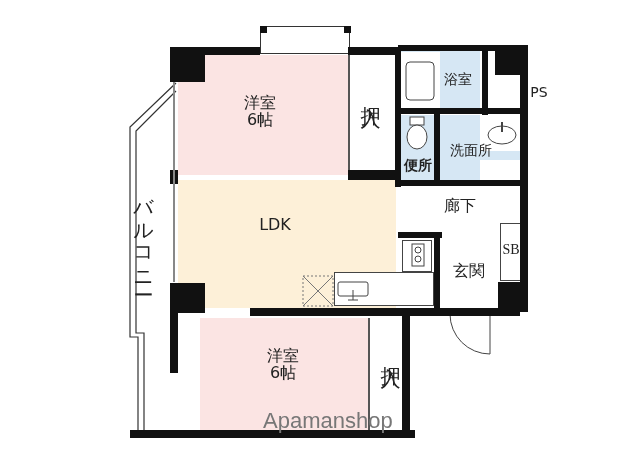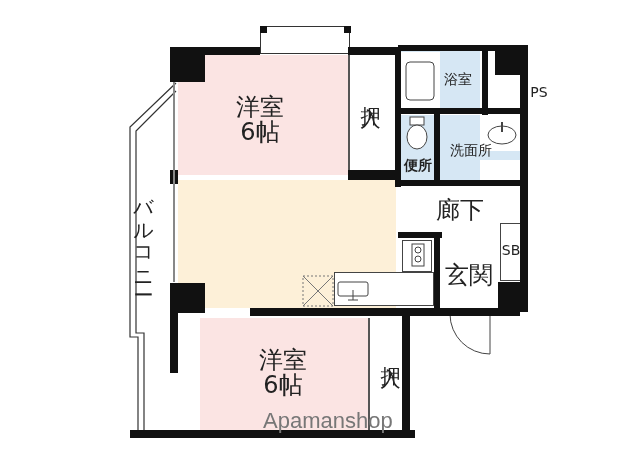--- a/index.html
+++ b/index.html
@@ -4,21 +4,21 @@
 <style>
   html,body{margin:0;padding:0;background:#ffffff;}
   body{width:640px;height:469px;position:relative;overflow:hidden;font-family:"DejaVu Sans","Liberation Sans",sans-serif;}
   .abs{position:absolute;}
   .wall{position:absolute;background:#111;}
   .room{position:absolute;}
   .pink{background:#fbe4e3;}
   .cream{background:#fdf0d8;}
   .blue{background:#d6e7f4;}
   .white{background:#fff;}
-  .label{position:absolute;color:#222;text-align:center;line-height:1.05;font-size:24px;}
+  .label{position:absolute;color:#222;text-align:center;line-height:1.05;font-size:16px;}
   .small{font-size:14px;}
   .vert{writing-mode:vertical-rl;text-orientation:upright;font-size:20px;letter-spacing:2px;}
   .thin{position:absolute;background:#555;}
   .outline{position:absolute;border:1px solid #444;box-sizing:border-box;}
   .watermark{position:absolute;color:#777;font-size:22px;font-family:"Liberation Sans",sans-serif;}
 </style>
 </head>
 <body>
 
 <svg class="abs" style="left:120px;top:75px;" width="60" height="360">
@@ -37,20 +37,21 @@
   <div>6帖</div>
 </div>
 
 <div class="room white" style="left:350px;top:55px;width:40px;height:120px;"></div>
 <div class="thin" style="left:348px;top:55px;width:2px;height:120px;"></div>
 <div class="label vert" style="left:360px;top:90px;">押入</div>
 
 <div class="room cream" style="left:178px;top:180px;width:218px;height:128px;"></div>
 <div class="room cream" style="left:396px;top:180px;width:0px;height:60px;"></div>
 <div class="label" style="left:235px;top:217px;width:80px;">
+  <div>LDK</div>
 </div>
 
 <svg class="abs" style="left:302px;top:275px;" width="32" height="32">
   <rect x="1" y="1" width="30" height="30" fill="none" stroke="#777" stroke-dasharray="2,2"></rect>
   <line x1="1" y1="1" x2="31" y2="31" stroke="#777"></line>
   <line x1="31" y1="1" x2="1" y2="31" stroke="#777"></line>
 </svg>
 
 <div class="outline" style="left:334px;top:272px;width:100px;height:34px;background:#fff;"></div>
 <svg class="abs" style="left:336px;top:280px;" width="36" height="22">
@@ -102,21 +103,21 @@
 <div class="room white" style="left:480px;top:160px;width:41px;height:20px;"></div>
 <div class="label small" style="left:446px;top:143px;width:50px;">洗面所</div>
 
 <div class="room white" style="left:398px;top:188px;width:123px;height:42px;"></div>
 <div class="label" style="left:430px;top:198px;width:60px;">廊下</div>
 
 <div class="room white" style="left:440px;top:240px;width:60px;height:68px;"></div>
 <div class="label" style="left:440px;top:263px;width:58px;">玄関</div>
 
 <div class="outline" style="left:500px;top:223px;width:22px;height:58px;background:#fff;"></div>
-<div class="label small" style="left:499px;top:243px;width:24px;">SB</div>
+<div class="label small" style="left:499px;top:243px;width:24px;font-family:Liberation Serif, serif;">SB</div>
 
 <svg class="abs" style="left:448px;top:312px;" width="44" height="48">
   <path d="M2,2 A40,40 0 0 0 42,42" fill="none" stroke="#444"></path>
   <line x1="42" y1="2" x2="42" y2="42" stroke="#444"></line>
 </svg>
 
 <div class="wall" style="left:170px;top:47px;width:90px;height:8px;"></div>
 <div class="wall" style="left:170px;top:47px;width:35px;height:35px;"></div>
 <div class="wall" style="left:348px;top:47px;width:50px;height:8px;"></div>
 <div class="wall" style="left:395px;top:47px;width:6px;height:140px;"></div>

